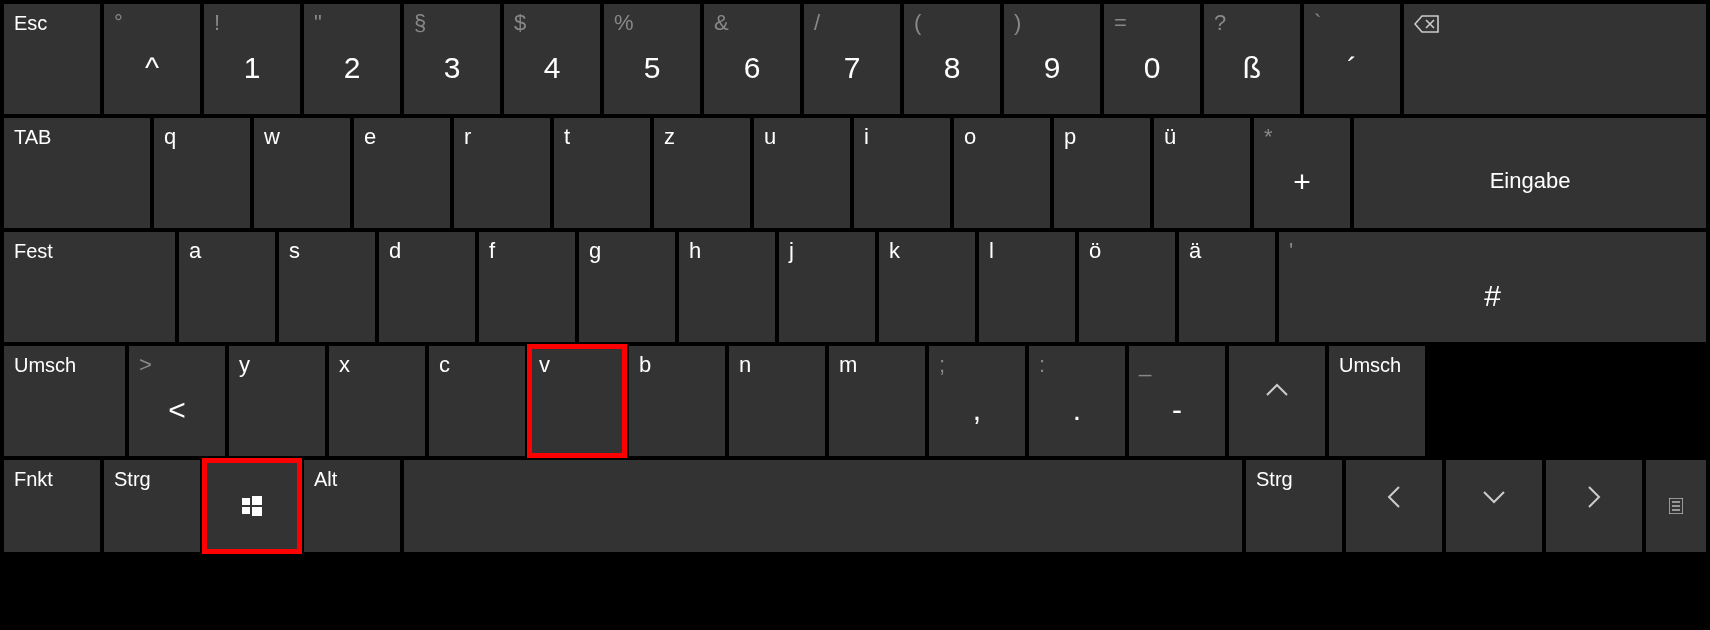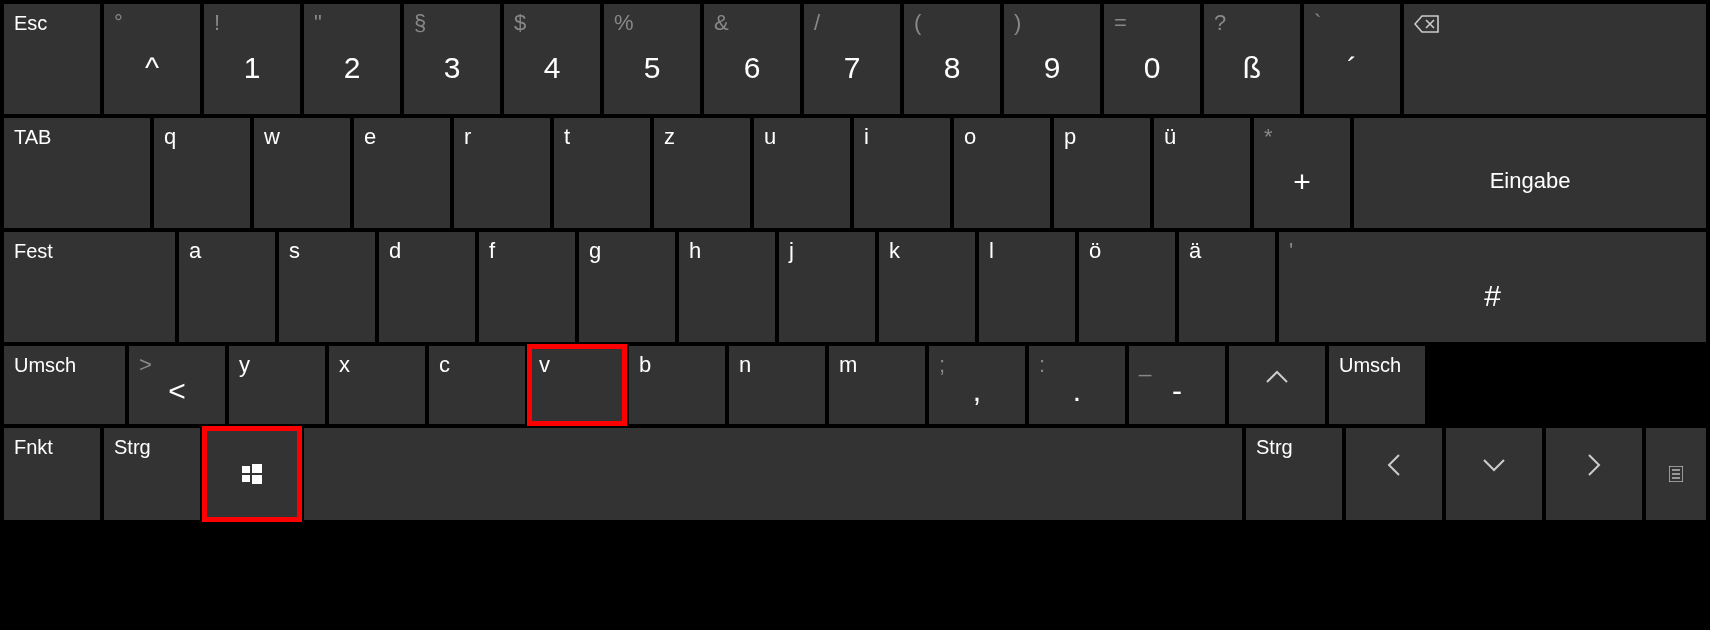--- a/index.html
+++ b/index.html
@@ -80,21 +80,21 @@
   .key svg { position: absolute; }
   .backspace-icon { top: 10px; left: 10px; }
   .win-icon { left: 50%; top: 50%; transform: translate(-50%, -50%); }
   .menu-icon { left: 50%; top: 50%; transform: translate(-50%, -50%); }
   .arrow-icon { left: 50%; top: 40%; transform: translate(-50%, -50%); }
 
   
   .row0 .key { height: 110px; }
   .row1 .key { height: 110px; }
   .row2 .key { height: 110px; }
-  .row3 .key { height: 78px; }
+  .row3 .key { height: 110px; }
   .row4 .key { height: 92px; }
 </style>
 </head>
 <body>
 
 <div class="keyboard">
 
   <div class="row row0">
     <button class="key w100">
         <span class="small-text">Esc</span>
@@ -307,20 +307,23 @@
         <span class="small-text">Strg</span>
       </button>
     <button class="key w100 highlighted">
       <svg class="win-icon" width="20" height="20" viewBox="0 0 20 20">
         <rect x="0" y="2" width="8" height="7" fill="#fff"></rect>
           <rect x="10" y="0" width="10" height="9" fill="#fff"></rect>
         <rect x="0" y="11" width="8" height="7" fill="#fff"></rect>
           <rect x="10" y="11" width="10" height="9" fill="#fff"></rect>
       </svg>
     </button>
+    <button class="key w100">
+        <span class="small-text">Alt</span>
+      </button>
     <button class="key w-space"></button>
     <button class="key w100">
         <span class="small-text">Strg</span>
       </button>
     <button class="key w100">
       <svg class="arrow-icon" width="18" height="28" viewBox="0 0 18 28">
           <path d="M14 4 L4 14 L14 24" fill="none" stroke="#ccc" stroke-width="2"></path>
         </svg>
     </button>
     <button class="key w100">

